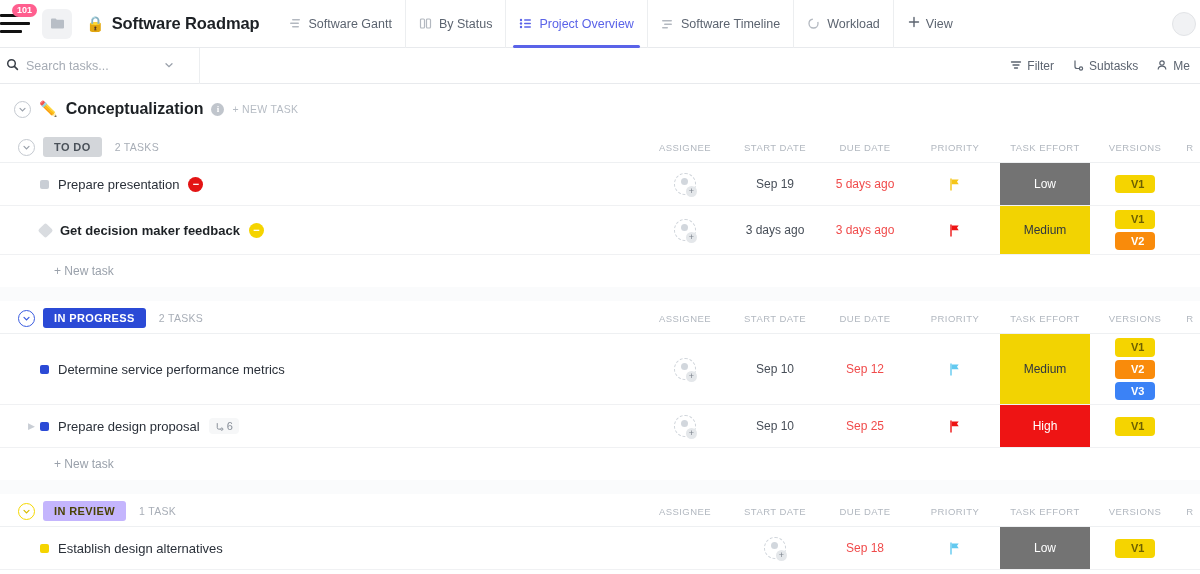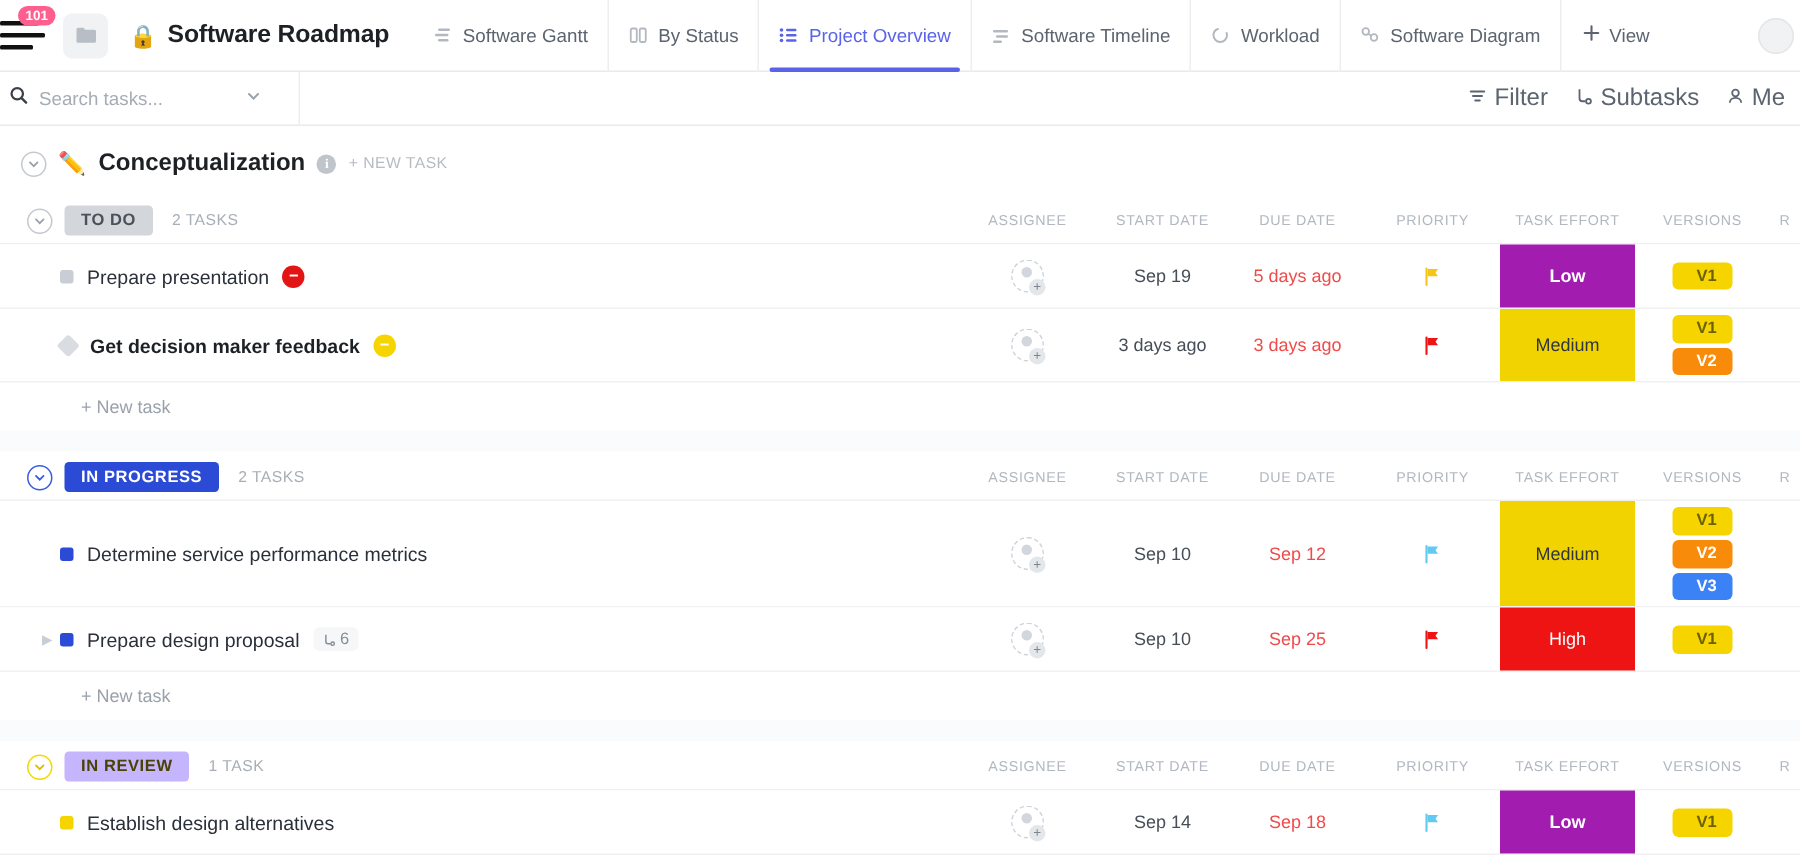--- a/index.html
+++ b/index.html
@@ -145,21 +145,21 @@
   .toolbar2-right {
     position: absolute;
     right: 0; top: 0; height: 36px;
     display: flex; align-items: center;
     padding-right: 2px;
     gap: 2px;
   }
   .tb-item {
     display: flex; align-items: center;
     gap: 5px;
-    font-size: 16px;
+    font-size: 12px;
     color: #5c6470;
     padding: 4px 8px;
     border-radius: 5px;
     white-space: nowrap;
     text-align: right;
   }
   .tb-item.accent {
     color: #6b74ef;
     background: #f0f1fe;
   }
@@ -322,21 +322,21 @@
   }
   .flag { font-size: 13px; line-height: 1; }
 
   .effort-chip {
     width: 90px;
     align-self: stretch;
     display: flex; align-items: center; justify-content: center;
     font-size: 12px;
     color: #2f3640;
   }
-  .effort-chip.low    { background: #a21caf; color: #fff; font-weight: bold; }
+  .effort-chip.low    { background: #737373; color: #fff; }
   .effort-chip.medium { background: #f2d302; color: #2f3640; }
   .effort-chip.high   { background: #ee1414; color: #fff; }
 
   .versions-cell {
     width: 90px;
     display: flex; flex-direction: column;
     align-items: center; justify-content: center;
     gap: 3px;
     padding: 4px 0;
   }
@@ -426,30 +426,20 @@
       </span>
       <span>Software Timeline</span>
     </div>
     <div class="view-tab">
       <span class="ico">
         <svg width="13" height="13" viewBox="0 0 13 13">
             <circle cx="6.5" cy="6.5" r="4.5" fill="none" stroke="#9aa1ab" stroke-width="1.3" stroke-dasharray="20 6"></circle>
           </svg>
       </span>
       <span>Workload</span>
-    </div>
-    <div class="view-tab">
-      <span class="ico">
-        <svg width="13" height="13" viewBox="0 0 13 13">
-            <circle cx="3.5" cy="4" r="2.2" fill="none" stroke="#9aa1ab" stroke-width="1.2"></circle>
-            <circle cx="9" cy="8" r="2.2" fill="none" stroke="#9aa1ab" stroke-width="1.2"></circle>
-            <path d="M5 5.5L7.5 7" stroke="#9aa1ab" stroke-width="1.2"></path>
-          </svg>
-      </span>
-      <span>Software Diagram</span>
     </div>
     <div class="add-view">
       <span>
         <svg width="12" height="12" viewBox="0 0 12 12">
             <path d="M6 1.5v9M1.5 6h9" stroke="#5c6470" stroke-width="1.4" stroke-linecap="round"></path>
           </svg>
       </span>
       <span>View</span>
     </div>
   </div>
@@ -700,21 +690,20 @@
           <div class="task-row">
       <div class="task-left">
         <span class="sq" style="background:#f5d400"></span>
         <span class="task-name">Establish design alternatives</span>
 
       </div>
       <div class="task-cells">
         <div class="cell c-assignee">
           <span class="avatar-ph"></span>
         </div>
-        <div class="cell c-start">Sep 14</div>
         <div class="cell due c-due">Sep 18</div>
         <div class="cell c-priority">
           <svg class="flag" width="12" height="13" viewBox="0 0 12 13">
             <path d="M2 1v11" stroke="#62c9f0" stroke-width="1.4" stroke-linecap="round"></path>
             <path d="M2.7 1.4h7l-1.7 2.4 1.7 2.4h-7z" fill="#62c9f0"></path>
           </svg>
         </div>
         <div class="effort-chip low">Low</div>
         <div class="versions-cell">
           <span class="vtag v1">V1</span>

